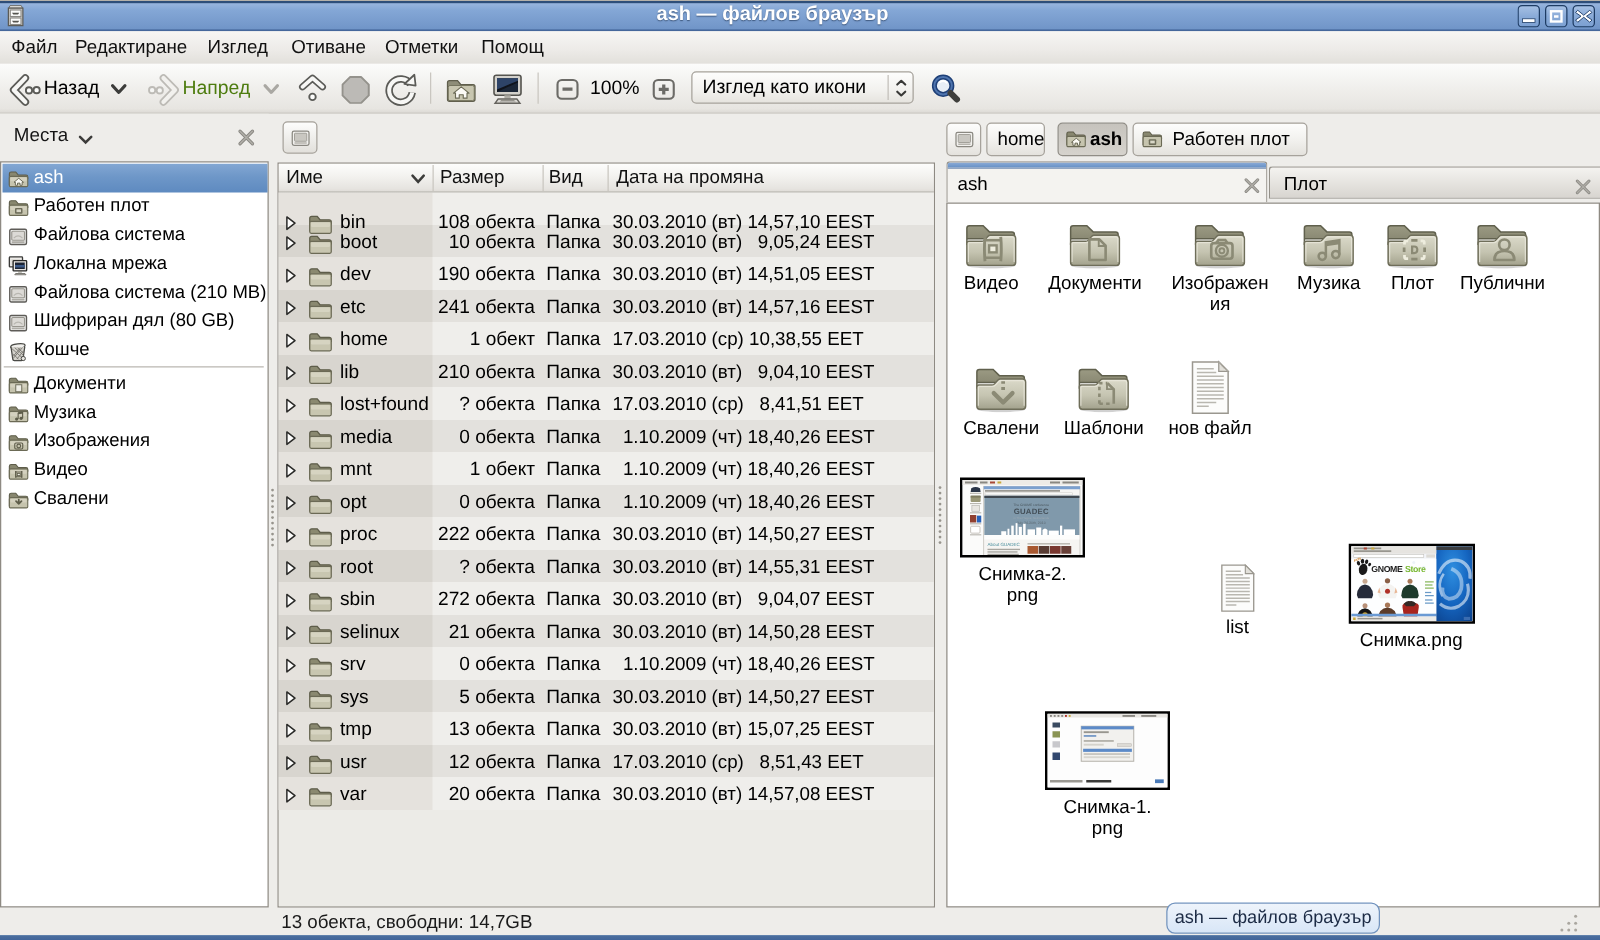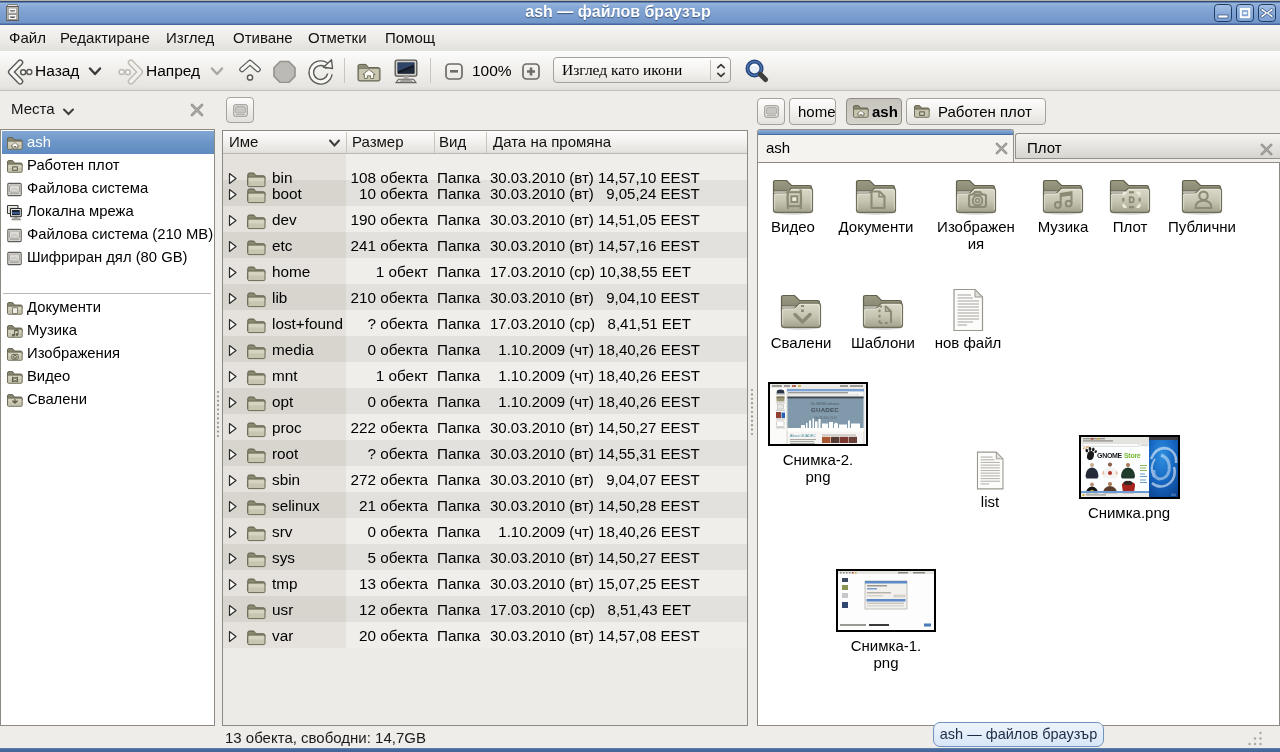--- a/index.html
+++ b/index.html
@@ -123,21 +123,21 @@
 <span class="ab" style="left:35px;top:62px;font-size:15.5px">Назад</span>
 <svg class="ab" style="left:88px;top:67px" width="14" height="9" viewBox="0 0 14 9">
     <path d="M2 1.5 L7 7 L12 1.5" fill="none" stroke="#3c3c3a" stroke-width="2.4" stroke-linecap="round" stroke-linejoin="round"></path>
   </svg>
 <svg class="ab" style="left:118px;top:58px" width="26" height="27" viewBox="0 0 26 27">
  <path d="M12.8 4.5 L22 14 L12.8 23.5" fill="none" stroke="#bdbbb6" stroke-width="6.2" stroke-linecap="round" stroke-linejoin="round"></path>
  <path d="M12.8 4.5 L22 14 L12.8 23.5" fill="none" stroke="#f2f1ee" stroke-width="3.4" stroke-linecap="round" stroke-linejoin="round"></path>
  <circle cx="9.8" cy="14.3" r="2.5" fill="#f6f6f4" stroke="#bdbbb6" stroke-width="1.5"></circle>
  <circle cx="3.7" cy="14.1" r="2.5" fill="#f6f6f4" stroke="#bdbbb6" stroke-width="1.5"></circle>
 </svg>
-<span class="ab" style="left:146px;top:62px;font-size:15.5px;color:#000000">Напред</span>
+<span class="ab" style="left:146px;top:62px;font-size:15.5px;color:#4d7c0f">Напред</span>
 <svg class="ab" style="left:210px;top:67px" width="14" height="9" viewBox="0 0 14 9">
     <path d="M2 1.5 L7 7 L12 1.5" fill="none" stroke="#aaa8a3" stroke-width="2.4" stroke-linecap="round" stroke-linejoin="round"></path>
   </svg>
 <svg class="ab" style="left:238px;top:58px" width="24" height="27" viewBox="0 0 24 27">
  <path d="M4 11.5 L12 4.5 L20 11.5" fill="none" stroke="#5b5b57" stroke-width="5.6" stroke-linecap="round" stroke-linejoin="round"></path>
  <path d="M4 11.5 L12 4.5 L20 11.5" fill="none" stroke="#f7f7f5" stroke-width="3" stroke-linecap="round" stroke-linejoin="round"></path>
  <circle cx="12" cy="19.5" r="2.6" fill="#fcfcfb" stroke="#5b5b57" stroke-width="1.5"></circle>
 </svg>
 <svg class="ab" style="left:273px;top:60px" width="23" height="23" viewBox="0 0 23 23">
  <path d="M7.2 1.5 h8.6 l6.2 6.2 v8.6 l-6.2 6.2 h-8.6 l-6.2-6.2 v-8.6 Z" fill="#bcbab6" stroke="#94928c" stroke-width="1.6" stroke-linejoin="round"></path>
@@ -165,21 +165,21 @@
 <div class="tsep ab" style="left:430px"></div>
 <svg class="ab" style="left:443px;top:61px" width="22" height="21" viewBox="0 0 22 21">
  <rect x="3" y="3" width="16" height="15" rx="3.5" fill="none" stroke="#6c6b67" stroke-width="1.7"></rect>
  <rect x="7" y="9" width="8" height="2.6" fill="#6c6b67"></rect>
 </svg>
 <span class="ab" style="left:472px;top:62px;font-size:15.5px">100%</span>
 <svg class="ab" style="left:520px;top:61px" width="22" height="21" viewBox="0 0 22 21">
  <rect x="3" y="3" width="16" height="15" rx="3.5" fill="none" stroke="#6c6b67" stroke-width="1.7"></rect>
  <path d="M11 6.5 v8 M7 10.5 h8" stroke="#6c6b67" stroke-width="2.6"></path>
 </svg>
-<div class="ab" style="left:553px;top:57px;width:178px;height:26px;border:1px solid #a6a29b;border-radius:4px;background:linear-gradient(180deg,#fdfdfc 0,#f2f1ee 60%,#e6e4df 100%);box-sizing:border-box;font-family:Liberation Serif, serif;">
+<div class="ab" style="left:553px;top:57px;width:178px;height:26px;border:1px solid #a6a29b;border-radius:4px;background:linear-gradient(180deg,#fdfdfc 0,#f2f1ee 60%,#e6e4df 100%);box-sizing:border-box;">
  <span style="position:absolute;left:8px;top:3px;font-size:15.5px">Изглед като икони</span>
  <div style="position:absolute;left:156px;top:2px;width:1px;height:20px;background:#c2bfb9"></div>
  <svg style="position:absolute;left:161px;top:5px" width="12" height="15" viewBox="0 0 12 15">
   <path d="M2.8 4.6 L6 1.6 L9.2 4.6" fill="none" stroke="#3a3a38" stroke-width="1.7" stroke-linecap="round" stroke-linejoin="round"></path>
       <path d="M2.8 10.4 L6 13.4 L9.2 10.4" fill="none" stroke="#3a3a38" stroke-width="1.7" stroke-linecap="round" stroke-linejoin="round"></path>
  </svg>
 </div>
 <svg class="ab" style="left:743px;top:58px" width="27" height="27" viewBox="0 0 27 27">
  <circle cx="11.5" cy="10.5" r="7" fill="#e8eef6" stroke="#1e3f77" stroke-width="4"></circle>
  <circle cx="11.5" cy="10.5" r="7" fill="none" stroke="#4e74ae" stroke-width="1.6"></circle>
@@ -249,20 +249,29 @@
       <span class="lbl">Файлова система (210 MB)</span>
     </div>
 <div class="srow " style="top:116px">
       <svg class="sicon" width="17" height="17" viewBox="0 0 17 17">
  <rect x="1.8" y="2.4" width="13.4" height="12.2" rx="1.2" fill="#ececea" stroke="#5e5c58" stroke-width="1.1"></rect>
  <rect x="3.4" y="4" width="10.2" height="7.2" rx="0.8" fill="#dcdad6" stroke="#98968f" stroke-width="0.9"></rect>
  <path d="M5 9.5 q3.5 -3.5 7 0" fill="none" stroke="#b9b7b1" stroke-width="0.9"></path>
  <rect x="3.4" y="12" width="10.2" height="1.4" fill="#aeaca6"></rect>
 </svg>
       <span class="lbl">Шифриран дял (80 GB)</span>
+    </div>
+<div class="srow " style="top:139px">
+      <svg class="sicon" width="17" height="17" viewBox="0 0 17 17">
+ <ellipse cx="8.3" cy="3.9" rx="5.8" ry="1.9" fill="#f0efec" stroke="#4a4a46" stroke-width="1" transform="rotate(-6 8.3 3.9)"></ellipse>
+ <path d="M2.8 4.5 L4.2 14.3 Q4.3 15.4 5.5 15.4 H11.1 Q12.3 15.4 12.4 14.3 L13.8 4.5" fill="#d5d3cd" stroke="#4a4a46" stroke-width="1"></path>
+ <path d="M3.6 6 l8 7 M4.4 10 l4.5 4.5 M5.8 5.2 l7 6 M8.2 5.4 l5 4.4 M12 5 l-7.5 8.8 M13 7.5 l-5.5 6.8 M10.4 5.2 l-6 7" stroke="#76746e" stroke-width="0.7"></path>
+ <circle cx="12.6" cy="13.8" r="1.7" fill="#e8e6e2" stroke="#4a4a46" stroke-width="0.8"></circle>
+</svg>
+      <span class="lbl">Кошче</span>
     </div>
 <div class="srow " style="top:166px">
       <svg class="sicon" width="18" height="17" viewBox="0 0 18 17">
  <path d="M1.5 13 V4 Q1.5 2.6 2.9 2.6 H6.6 L8.6 5 H14.8 Q16.2 5 16.2 6.4 V8 H1.5 Z" fill="#88876f" stroke="#5e5d4a" stroke-width="0.9"></path>
  <rect x="1.5" y="6.1" width="14.7" height="8.2" rx="1" fill="#c6c4ae" stroke="#6b6a55" stroke-width="0.9"></rect>
  <rect x="2.4" y="7" width="12.9" height="3" rx="0.8" fill="#d7d5c3" opacity="0.8"></rect>
  <rect x="6.6" y="7.8" width="4.8" height="5.6" fill="#efeee6" stroke="#6e6d5a" stroke-width="0.8"></rect>
       </svg>
       <span class="lbl">Документи</span>
     </div>

